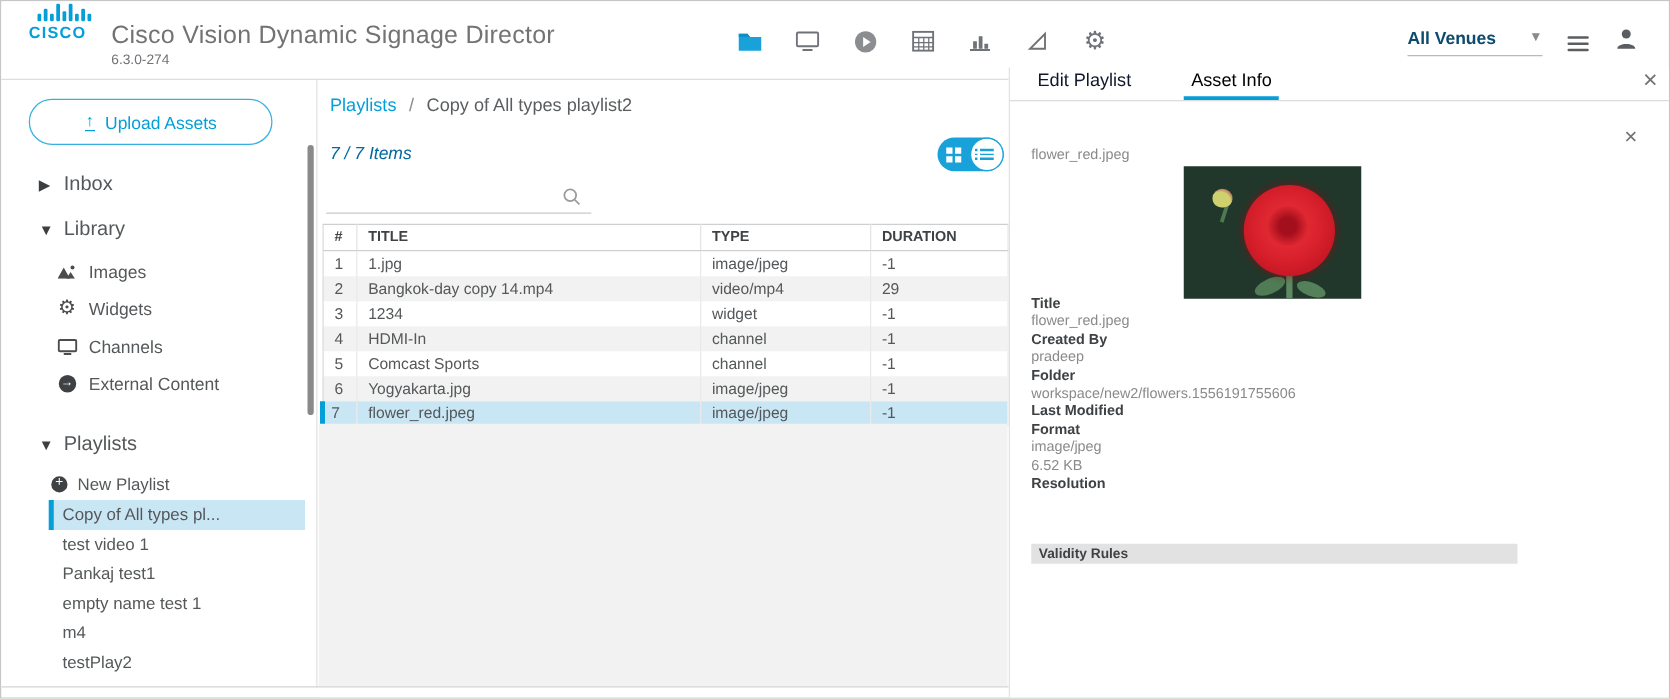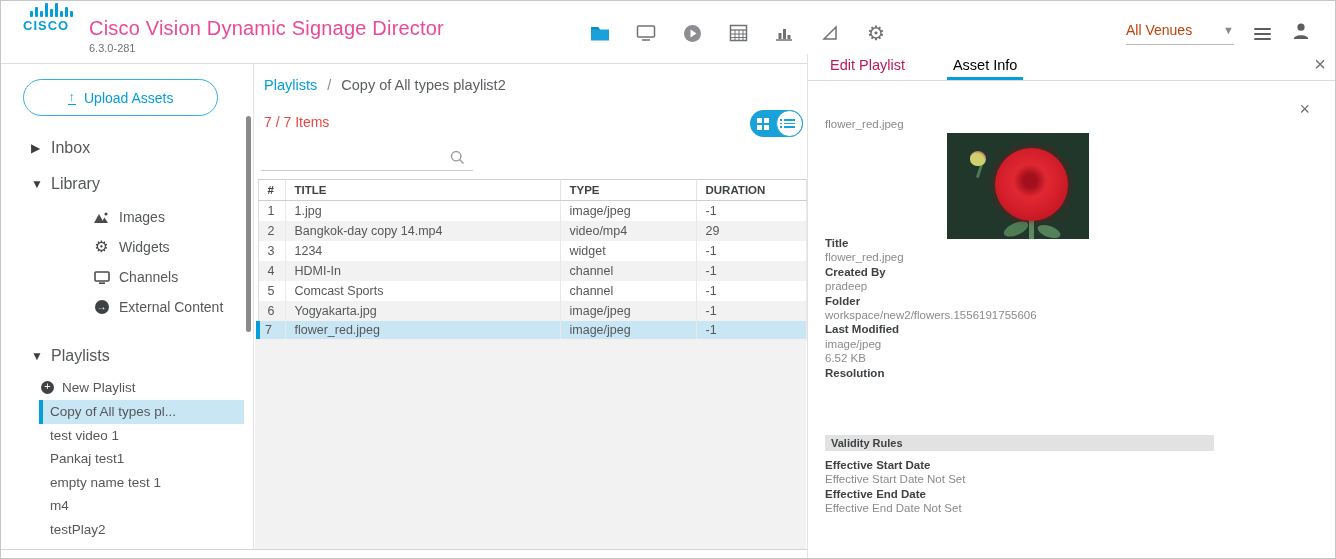--- a/index.html
+++ b/index.html
@@ -10,69 +10,69 @@
     border:1px solid #c6c6c6; overflow:hidden;
   }
 
   
   .header { position:absolute; left:0; top:0; width:100%; height:62px; background:#fff; }
   .header-divider { position:absolute; left:0; top:62px; width:806px; height:1px; background:#ddd; }
   .logo { position:absolute; left:22px; top:0; width:56px; text-align:left; }
   .logo-bars { display:flex; align-items:flex-end; justify-content:center; gap:2px; height:16px; }
   .logo-bars i { display:block; width:3px; background:#049fd9; border-radius:1px; }
   .logo-text { font-size:13px; font-weight:bold; color:#049fd9; letter-spacing:1px; margin-top:1px; }
-  .app-title { position:absolute; left:88px; top:16px; font-size:20px; font-weight:400; color:#ec4899; letter-spacing:.2px; }
+  .app-title { position:absolute; left:88px; top:16px; font-size:20px; font-weight:400; color:#737373; letter-spacing:.2px; }
   .app-version { position:absolute; left:88px; top:41px; font-size:11px; color:#6f7276; }
 
   .header-icons { position:absolute; left:588px; top:21px; display:flex; gap:24px; align-items:center; }
   .hicon { width:22px; height:22px; display:flex; align-items:center; justify-content:center; cursor:pointer; }
   .hicon svg { display:block; }
   .gear-glyph { font-size:20px; color:#6f7276; line-height:1; }
 
   .header-right { position:absolute; right:24px; top:20px; display:flex; align-items:center; gap:20px; }
   .venue-select { display:flex; align-items:center; justify-content:space-between; width:108px;
     border-bottom:1px solid #b9b9b9; padding-bottom:6px; cursor:pointer; }
-  .venue-select .vlabel { font-size:14px; color:#c2410c; }
+  .venue-select .vlabel { font-size:14px; color:#0c4a6e;font-weight:bold; }
   .venue-select .caret { font-size:11px; color:#8a8a8a; }
   .hamburger { display:flex; flex-direction:column; gap:3px; cursor:pointer; padding-top:2px; }
   .hamburger i { display:block; width:17px; height:2px; background:#5b5e60; border-radius:1px; }
 
   
   .sidebar { position:absolute; left:0; top:63px; width:253px; height:486px; background:#fff; border-right:1px solid #e2e2e2; }
   .scroll-thumb { position:absolute; right:2px; top:52px; width:5px; height:216px; background:#8a8a8a; border-radius:3px; }
   .upload-btn { position:absolute; left:22px; top:15px; width:195px; height:37px;
     border:1px solid #36b0e2; border-radius:19px; background:#fff; color:#049fd9;
     font-size:14px; font-family:"Liberation Sans",sans-serif; cursor:pointer;
     display:flex; align-items:center; justify-content:center; gap:8px; }
   .upload-arrow { font-size:13px; color:#049fd9; border-bottom:1.5px solid #049fd9; line-height:1.1; padding:0 1px; }
   .tree { position:absolute; left:0; top:66px; width:100%; }
   .tree-top { display:flex; align-items:center; gap:10px; height:36px; padding-left:30px;
     font-size:16px; color:#55585a; cursor:pointer; }
   .tree-caret { font-size:12px; color:#3c3f42; width:10px; }
   .tree-sub { display:flex; align-items:center; gap:9px; height:30px; padding-left:44px;
-    font-size:14px; color:#55585a; cursor:pointer;margin-left:48px; }
+    font-size:14px; color:#55585a; cursor:pointer; }
   .sicon { width:17px; display:flex; justify-content:center; align-items:center; }
   .ext-circle { width:14px; height:14px; border-radius:50%; background:#3f4245; color:#fff;
     font-size:10px; display:flex; align-items:center; justify-content:center; line-height:1; }
   .section-gap { height:16px; }
   .new-playlist { display:flex; align-items:center; gap:8px; height:26px; padding-left:40px;
     font-size:13.5px; color:#55585a; cursor:pointer; }
   .plus-circle { width:13px; height:13px; border-radius:50%; background:#3f4245; color:#fff;
     font-size:11px; display:flex; align-items:center; justify-content:center; line-height:1; padding-bottom:1px; }
   .playlist-row { display:flex; align-items:center; height:23.5px; margin:0 9px 0 38px;
     padding-left:7px; font-size:13.5px; color:#55585a; border-left:4px solid transparent; cursor:pointer; }
   .playlist-row.selected { background:#c9e6f5; border-left-color:#049fd9; }
 
   
   .content { position:absolute; left:254px; top:63px; width:551px; height:494px; background:#fff; }
   .breadcrumb { position:absolute; left:9px; top:13px; font-size:14.5px; }
   .breadcrumb .crumb-link { color:#049fd9; cursor:pointer; }
   .breadcrumb .crumb-sep { color:#8a8a8a; margin:0 6px; }
   .breadcrumb .crumb-current { color:#5b5e60; }
-  .items-count { position:absolute; left:9px; top:50px; font-size:14px; color:#ef4444; }
+  .items-count { position:absolute; left:9px; top:50px; font-size:14px; color:#0369a1;font-style:italic; }
   .view-toggle { position:absolute; left:495px; top:46px; width:53px; height:27px;
     background:#18a2d9; border-radius:14px; display:flex; align-items:center; cursor:pointer; }
   .grid-seg { width:26px; display:flex; align-items:center; justify-content:center; }
   .grid-ico { display:grid; grid-template-columns:5px 5px; grid-template-rows:5px 5px; gap:2px; }
   .grid-ico i { background:#fff; display:block; }
   .list-seg { position:absolute; right:0; width:27px; height:27px; border-radius:50%;
     background:#fff; border:1px solid #18a2d9; display:flex; align-items:center; justify-content:center; }
   .list-ico { display:flex; flex-direction:column; gap:2px; }
   .list-ico i { display:block; width:11px; height:1.5px; background:#18a2d9; position:relative; }
   .list-ico i::before { content:""; position:absolute; left:-4px; top:0; width:2px; height:1.5px; background:#18a2d9; }
@@ -90,21 +90,21 @@
   .asset-table td { height:20px; padding:0 0 0 9px; border-right:1px solid #e9e9e9; }
   .asset-table tr.alt td { background:#f2f2f2; }
   .asset-table tr.selected td { background:#c9e6f5; }
   .asset-table tr.selected td:first-child { border-left:4px solid #049fd9; padding-left:5px; }
   .content-empty { position:absolute; left:0; top:275px; width:551px; height:210px; background:#f2f2f2; }
   .bottom-line { position:absolute; left:0; top:548px; width:806px; height:1px; background:#d4d4d4; }
 
   
   .panel { position:absolute; left:806px; top:53px; width:529px; height:505px; background:#fff; border-left:1px solid #e2e2e2; }
   .tab-bar { position:absolute; left:0; top:0; width:100%; height:27px; border-bottom:1px solid #dcdcdc; display:flex; padding-left:16px; }
-  .tab { font-size:14.5px; color:#be185d; margin-right:36px; padding:3px 6px 6px 6px; cursor:pointer; border-bottom:3px solid transparent; }
+  .tab { font-size:14.5px; color:#0f172a; margin-right:36px; padding:3px 6px 6px 6px; cursor:pointer; border-bottom:3px solid transparent; }
   .tab.active { color:#000000; border-bottom-color:#049fd9; }
   .panel-close { position:absolute; right:10px; top:0px; font-size:20px; font-weight:300; color:#6f7276; cursor:pointer; line-height:1; }
   .asset-close { position:absolute; right:26px; top:46px; font-size:18px; font-weight:300; color:#6f7276; cursor:pointer; line-height:1; }
   .asset-name { position:absolute; left:17px; top:64px; font-size:11.5px; color:#8a8a8a; }
 
   .asset-image { position:absolute; left:139px; top:79px; width:142px; height:106px; background:#22372b; overflow:hidden; }
   .flower { position:absolute; left:48px; top:15px; width:73px; height:73px; border-radius:50%;
     background:radial-gradient(circle at 48% 45%, #a30f1c 0 12%, #e02832 30%, #d41e2a 55%, #c01523 80%);
     box-shadow:0 0 6px 1px rgba(150,10,20,.55); }
   .bud { position:absolute; left:23px; top:18px; width:16px; height:15px; border-radius:50% 50% 45% 45%;
@@ -135,21 +135,21 @@
           <i style="height:14px"></i>
           <i style="height:8px"></i>
           <i style="height:14px"></i>
           <i style="height:6px"></i>
           <i style="height:10px"></i>
           <i style="height:6px"></i>
       </div>
       <div class="logo-text">CISCO</div>
     </div>
     <div class="app-title">Cisco Vision Dynamic Signage Director</div>
-    <div class="app-version">6.3.0-281</div>
+    <div class="app-version">6.3.0-274</div>
 
     <div class="header-icons">
       <span class="hicon">
         <svg width="20" height="18" viewBox="0 0 20 18">
             <path d="M1 3 h7 l2 2.5 h9 v11 h-18 z" fill="#18a2d9"></path>
             <path d="M1 3 h7 l2 2.5 h-9 z" fill="#0f8fc4"></path>
           </svg>
       </span>
       <span class="hicon">
         <svg width="20" height="18" viewBox="0 0 20 18">
@@ -411,27 +411,22 @@
     </div>
 
     <div class="fields">
       <div class="field-label">Title</div>
       <div class="field-value">flower_red.jpeg</div>
       <div class="field-label">Created By</div>
       <div class="field-value">pradeep</div>
       <div class="field-label">Folder</div>
       <div class="field-value">workspace/new2/flowers.1556191755606</div>
       <div class="field-label">Last Modified</div>
+      <div class="field-label">Format</div>
       <div class="field-value">image/jpeg</div>
       <div class="field-value">6.52 KB</div>
       <div class="field-label">Resolution</div>
     </div>
 
     <div class="validity-bar">Validity Rules</div>
-    <div class="validity-fields">
-      <div class="field-label">Effective Start Date</div>
-      <div class="field-value">Effective Start Date Not Set</div>
-      <div class="field-label">Effective End Date</div>
-      <div class="field-value">Effective End Date Not Set</div>
-    </div>
   </div>
 
 </div>
 
 </body></html>

